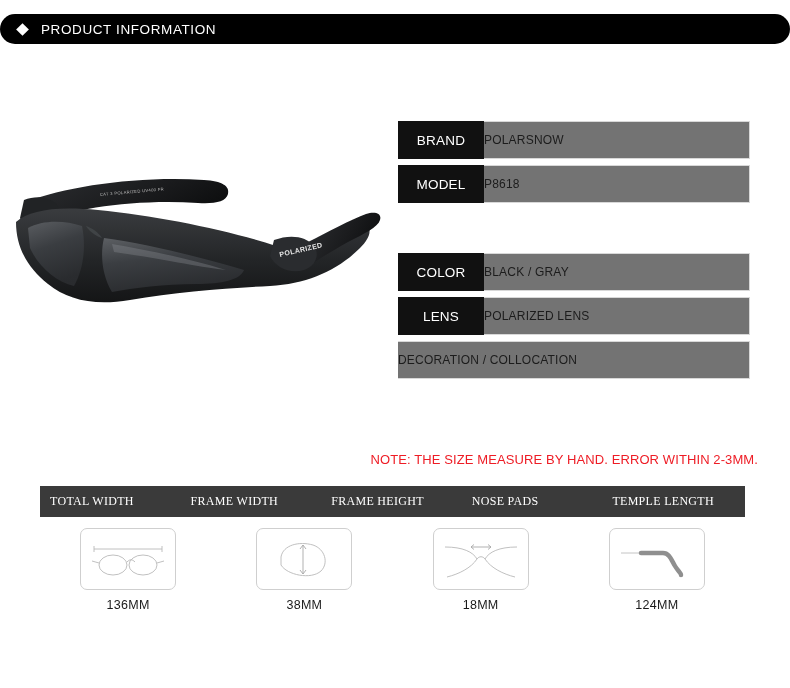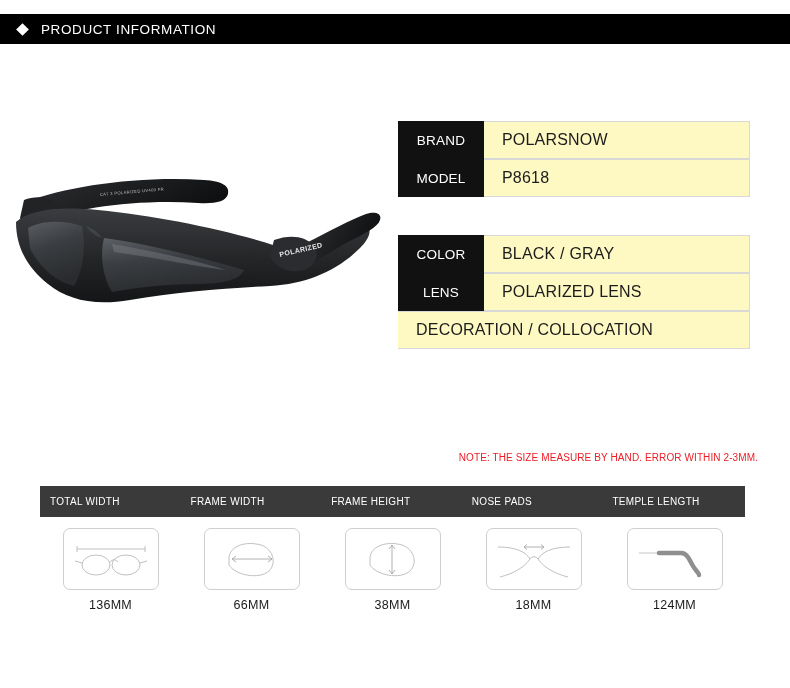--- a/index.html
+++ b/index.html
@@ -19,20 +19,21 @@
   
   .banner {
     position: absolute;
     left: 0;
     top: 14px;
     width: 790px;
     height: 30px;
     background: #000000;
     display: flex;
     align-items: center;
+    border-radius: 15px;
   }
   .banner-diamond {
     width: 9px;
     height: 9px;
     background: #ffffff;
     transform: rotate(45deg);
     margin-left: 18px;
     flex: 0 0 auto;
   }
   .banner-title {
@@ -61,75 +62,76 @@
   .spec-table {
     position: absolute;
     left: 398px;
     top: 121px;
     width: 352px;
   }
   .spec-row {
     display: flex;
     align-items: stretch;
     height: 38px;
+    margin-bottom: 6px;
   }
   .spec-label {
     width: 86px;
     flex: 0 0 86px;
     background: #111111;
     color: #ffffff;
     font-size: 13.5px;
     display: flex;
     align-items: center;
     justify-content: center;
     letter-spacing: 0.2px;
   }
   .spec-value {
     flex: 1 1 auto;
     border: 1px solid #d8d8d8;
     border-left: none;
-    background: #fef9c3;
+    background: #737373;
     color: #1c1c1c;
-    font-size: 16px;
-    display: flex;
-    align-items: center;
-    padding-left: 18px;
+    font-size: 12px;
+    display: flex;
+    align-items: center;
     letter-spacing: 0.2px;
     box-sizing: border-box;
   }
 
   
   .note {
     position: absolute;
     right: 32px;
     top: 452px;
-    font-size: 10px;
+    font-size: 13px;
     color: #ee1c25;
     letter-spacing: 0.1px;
     white-space: nowrap;
   }
 
   
   .measure-header {
     position: absolute;
     left: 40px;
     top: 486px;
     width: 705px;
     height: 31px;
     background: #3a3a3a;
     display: flex;
     align-items: center;
   }
   .measure-header-cell {
     flex: 1 1 0;
     color: #ffffff;
-    font-size: 10px;
+    font-size: 12px;
     letter-spacing: 0.3px;
     padding-left: 8px;
     white-space: nowrap;
+    font-family: Liberation Serif, serif;
   }
   .measure-header-cell.first { padding-left: 10px; }
 
   .measure-body {
     position: absolute;
     left: 40px;
     top: 528px;
     width: 705px;
     display: flex;
   }
@@ -273,33 +275,20 @@
         <g stroke="#b9b9b9" stroke-width="0.9">
           <line x1="8" y1="15" x2="76" y2="15"></line>
           <line x1="8" y1="12" x2="8" y2="18"></line>
           <line x1="76" y1="12" x2="76" y2="18"></line>
         </g>
       </svg>
     </div>
     <div class="measure-value">136MM</div>
   </div>
 
-  <div class="measure-cell">
-    <div class="measure-card">
-      <svg width="70" height="48" viewBox="0 0 70 48" xmlns="http://www.w3.org/2000/svg">
-        <path d="M12 22 C 14 10, 30 6, 44 10 C 56 14, 60 28, 52 36 C 42 45, 18 40, 12 30 Z" fill="none" stroke="#b9b9b9" stroke-width="0.9"></path>
-        <g stroke="#a8a8a8" stroke-width="0.9" fill="none">
-          <line x1="15" y1="24" x2="55" y2="24"></line>
-          <path d="M19 21 L 15 24 L 19 27"></path>
-          <path d="M51 21 L 55 24 L 51 27"></path>
-        </g>
-      </svg>
-    </div>
-    <div class="measure-value">66MM</div>
-  </div>
 
   <div class="measure-cell">
     <div class="measure-card">
       <svg width="70" height="48" viewBox="0 0 70 48" xmlns="http://www.w3.org/2000/svg">
         <path d="M12 22 C 14 10, 30 6, 44 10 C 56 14, 60 28, 52 36 C 42 45, 18 40, 12 30 Z" fill="none" stroke="#b9b9b9" stroke-width="0.9"></path>
         <g stroke="#a8a8a8" stroke-width="0.9" fill="none">
           <line x1="34" y1="10" x2="34" y2="39"></line>
           <path d="M31 14 L 34 10 L 37 14"></path>
           <path d="M31 35 L 34 39 L 37 35"></path>
         </g>

